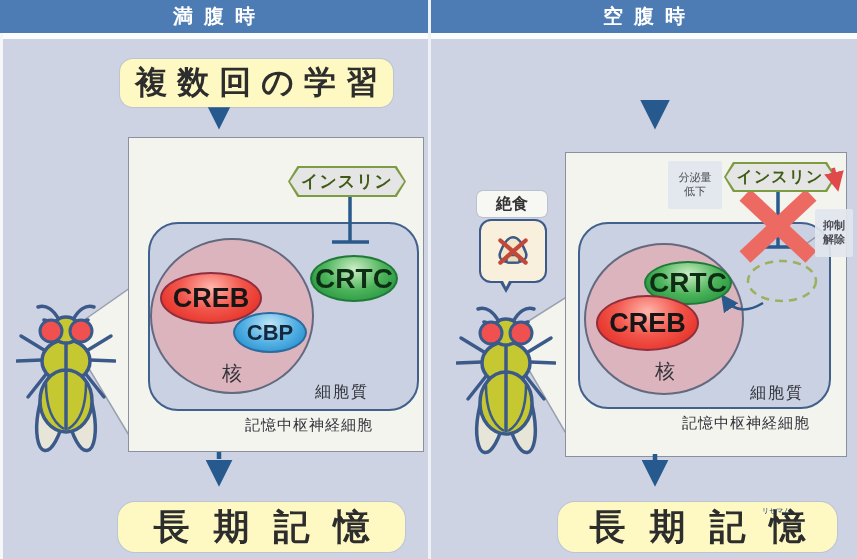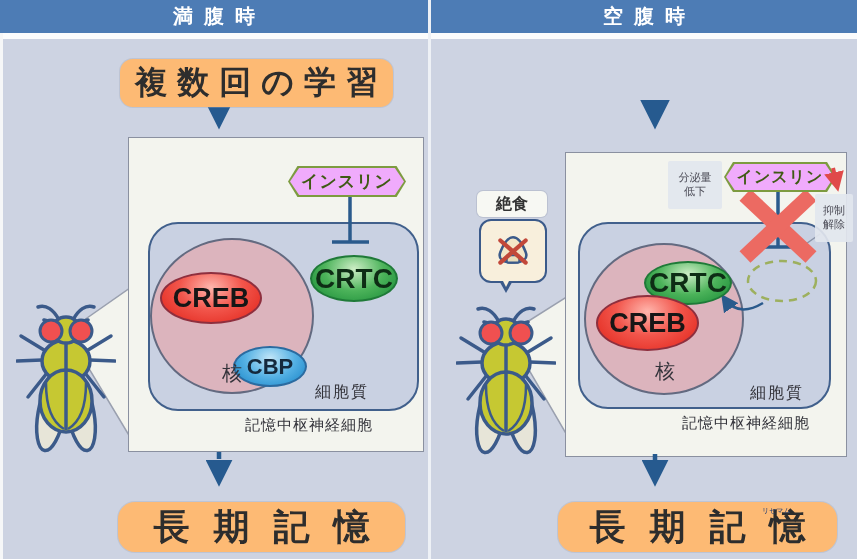--- a/index.html
+++ b/index.html
@@ -9,36 +9,36 @@
     -webkit-font-smoothing:antialiased;
   }
   .abs{position:absolute;}
   
   .header-bar{top:0;height:33px;background:#4d7cb5;display:flex;align-items:center;justify-content:center;z-index:5;}
   .header-bar .ht{color:#fff;font-size:20px;font-weight:bold;letter-spacing:11px;text-indent:11px;}
   .header-underline{top:33px;left:0;width:857px;height:6px;background:#fbfcfd;z-index:5;}
   .left-edge{left:0;top:33px;width:3px;height:526px;background:#f6f7f8;z-index:6;}
   .divider{left:428px;top:0;width:3px;height:559px;background:#eef1f6;z-index:6;}
   
-  .wlabel{background:#fdba74;border-radius:13px;display:flex;align-items:center;justify-content:center;
+  .wlabel{background:#fef9c3;border-radius:13px;display:flex;align-items:center;justify-content:center;
           color:#2d2d2d;z-index:55;box-shadow:0 0 0 1px rgba(160,168,185,.35);}
   .learn{font-size:32px;font-weight:600;}
   .memory{font-size:36px;font-weight:600;letter-spacing:24px;text-indent:24px;border-radius:17px;}
   
   .cellbox{background:#f3f4ee;border:1.5px solid #8a90a0;z-index:15;}
   .innercell{background:#c9d1e2;border:2.5px solid #41608c;border-radius:30px;z-index:16;}
   .nucleus{background:#dcb4bd;border:2px solid #636a80;border-radius:50%;z-index:17;}
   .protein{border-radius:50%;display:flex;align-items:center;justify-content:center;font-weight:bold;z-index:50;}
   .creb{background:radial-gradient(ellipse at 50% 28%,#ffb6ad 0%,#f2564c 45%,#e8392f 75%);border:2.5px solid #8e2f3e;color:#161616;font-size:27px;}
   .cbp{background:radial-gradient(ellipse at 50% 28%,#c2e6f8 0%,#55b1e4 50%,#2f95d2 80%);border:2.5px solid #2b6ba0;color:#14293d;font-size:22px;}
   .crtc{background:radial-gradient(ellipse at 50% 28%,#cdeec6 0%,#4cb35a 50%,#2c9a44 80%);border:2.5px solid #1f7a38;color:#0e2d15;font-size:28px;}
   .small-jp{color:#33333a;z-index:55;}
   .hex{z-index:52;}
   .hex .hx-outer{position:absolute;inset:0;background:#7d9b40;clip-path:polygon(8% 0,92% 0,100% 50%,92% 100%,8% 100%,0 50%);}
-  .hex .hx-inner{position:absolute;inset:2px;background:#f0abfc;clip-path:polygon(8% 0,92% 0,100% 50%,92% 100%,8% 100%,0 50%);
+  .hex .hx-inner{position:absolute;inset:2px;background:#e5e5e5;clip-path:polygon(8% 0,92% 0,100% 50%,92% 100%,8% 100%,0 50%);
                  display:flex;align-items:center;justify-content:center;color:#3f5a14;font-weight:bold;font-size:17px;letter-spacing:1px;}
   .tinybox{background:rgba(226,230,238,.92);color:#4a4a55;font-size:11px;line-height:1.25;text-align:center;
            padding:10px 3px;border-radius:2px;z-index:55;}
   .fast-label{background:#f7f8f3;border-radius:6px;font-size:16px;font-weight:bold;color:#333;
               display:flex;align-items:center;justify-content:center;z-index:55;box-shadow:0 0 0 1px rgba(160,168,185,.4);}
   .bubble{background:#f8efdc;border:2.5px solid #3b5a8a;border-radius:12px;z-index:35;
           display:flex;align-items:center;justify-content:center;}
   .bubble-tail-o{width:0;height:0;border-left:9px solid transparent;border-right:9px solid transparent;
                  border-top:16px solid #3b5a8a;z-index:34;}
   .bubble-tail-i{width:0;height:0;border-left:6px solid transparent;border-right:6px solid transparent;
@@ -84,21 +84,21 @@
     <div class="hx-outer"></div>
     <div class="hx-inner">インスリン</div>
   </div>
 
   <div class="abs protein crtc" style="left:310px;top:255px;width:84px;height:43px;">
     <span>CRTC</span>
   </div>
   <div class="abs protein creb" style="left:160px;top:272px;width:98px;height:48px;">
     <span>CREB</span>
   </div>
-  <div class="abs protein cbp" style="left:233px;top:312px;width:70px;height:37px;margin-top:34px;">
+  <div class="abs protein cbp" style="left:233px;top:312px;width:70px;height:37px;">
     <span>CBP</span>
   </div>
 
   <div class="abs small-jp" style="left:207px;top:360px;width:50px;text-align:center;font-size:20px;">核</div>
   <div class="abs small-jp" style="left:315px;top:382px;font-size:16px;letter-spacing:2px;">細胞質</div>
   <div class="abs small-jp" style="left:245px;top:416px;font-size:15px;letter-spacing:1px;">記憶中枢神経細胞</div>
 
   <div class="abs wlabel memory" style="left:118px;top:502px;width:287px;height:50px;">
     <span>長期記憶</span>
   </div>
@@ -111,21 +111,21 @@
   <div class="abs tinybox" style="left:668px;top:161px;width:48px;">
     <span>分泌量</span><br>
     <span>低下</span>
   </div>
 
   <div class="abs hex" style="left:724px;top:162px;width:112px;height:30px;">
     <div class="hx-outer"></div>
     <div class="hx-inner" style="font-size:16px;">インスリン</div>
   </div>
 
-  <div class="abs tinybox" style="left:815px;top:194px;width:32px;">
+  <div class="abs tinybox" style="left:815px;top:209px;width:32px;font-weight:bold;">
     <span>抑制</span><br>
     <span>解除</span>
   </div>
 
   <div class="abs fast-label" style="left:477px;top:191px;width:70px;height:26px;align-items:center;">
     <span>絶食</span>
   </div>
 
   <div class="abs bubble" style="left:479px;top:219px;width:64px;height:60px;">
     <svg width="40" height="40" viewBox="0 0 38 38">

